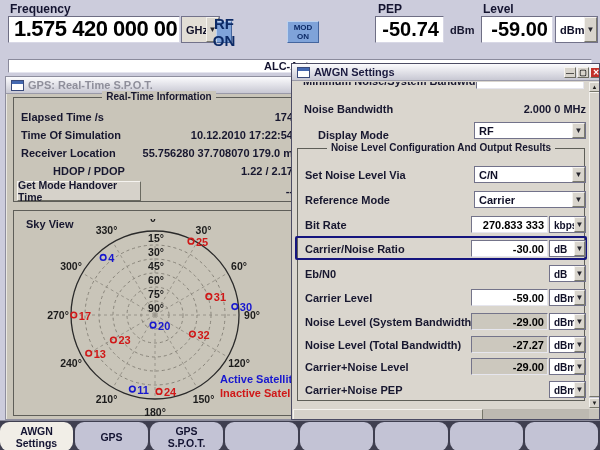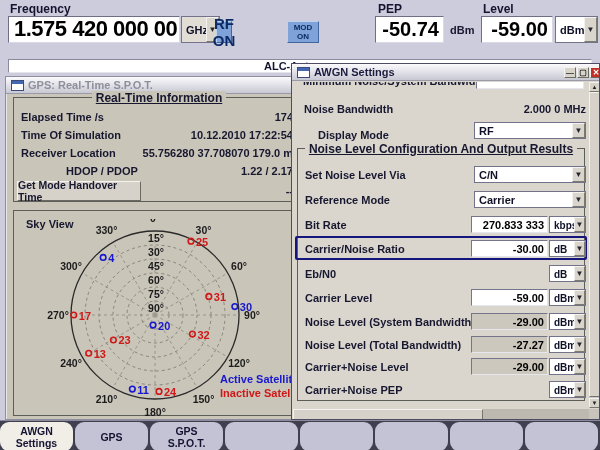--- a/index.html
+++ b/index.html
@@ -25,21 +25,21 @@
 
   
   .ifield { position:absolute; background:#fff; border:1px solid; border-color:#74748a #e6e6ee #e6e6ee #74748a;
             font-size:11px; font-weight:bold; color:#000; text-align:right; padding:1px 3px 0 0; height:17px; line-height:14px; }
   .ifield.ro { background:#ccc8be; }
 
   .pushbtn { position:absolute; background:#d6d2ca; border:1px solid; border-color:#f6f4f0 #6a6a60 #6a6a60 #f6f4f0;
              font-size:10.5px; font-weight:bold; color:#17172f; display:flex; align-items:center; justify-content:center; }
 
   .groupbox { position:absolute; border:1px solid #5e5e58; }
-  .legend { position:absolute; top:-7px; width:100%; text-align:center; font-size:12px; font-weight:bold; color:#17172f;text-decoration:underline; }
+  .legend { position:absolute; top:-7px; width:100%; text-align:center; font-size:10px; font-weight:bold; color:#17172f; }
   .legend span { padding:0 4px; }
 
   
   #gps-window { position:absolute; left:5px; top:76px; width:305px; height:344px; background:#c9c5b9;
                 border:1px solid #8e8e9e; box-shadow: inset 1px 1px 0 #e9e7e1; z-index:1; }
   #awgn-dialog { position:absolute; left:291px; top:63px; width:309px; height:357px; background:#dad6ce;
                  border:1px solid #4c4c64; z-index:2; overflow:hidden; }
   .titlebar { position:absolute; left:0; top:0; right:0; height:17px;
               background:linear-gradient(#fbfbfd,#c8c8d3); border-bottom:1px solid #9a9aa8; }
   .titlebar .t { position:absolute; left:22px; top:2px; font-size:11px; font-weight:bold; }
@@ -116,21 +116,21 @@
     <span class="win-ico"></span>
     <span class="t" style="color:#8f8f9b;">GPS: Real-Time S.P.O.T.</span>
   </div>
 
   <div class="groupbox" style="left:7px; top:20px; width:292px; height:105px;">
     <div class="legend"><span style="background:#c9c5b9;">Real-Time Information</span></div>
   </div>
   <span class="lbl" style="left:15px; top:34px;">Elapsed Time /s</span>
   <span class="lbl" style="left:15px; top:52px;">Time Of Simulation</span>
   <span class="lbl" style="left:15px; top:70px;">Receiver Location</span>
-  <span class="lbl" style="left:24px; top:88px;padding-left:36px;">HDOP / PDOP</span>
+  <span class="lbl" style="left:11px; top:88px;padding-left:36px;">HDOP / PDOP</span>
   <span class="lbl" style="right:16px; top:34px;">174</span>
   <span class="lbl" style="right:16px; top:52px;">10.12.2010 17:22:54</span>
   <span class="lbl" style="right:16px; top:70px;">55.756280 37.708070 179.0 m</span>
   <span class="lbl" style="right:16px; top:88px;">1.22 / 2.17</span>
   <div class="pushbtn" style="left:11px; top:104px; width:124px; height:20px;">Get Mode Handover Time</div>
   <span class="lbl" style="right:16px; top:108px;">--</span>
 
   <div class="groupbox" style="left:7px; top:133px; width:292px; height:206px;"></div>
   <span class="lbl" style="left:20px; top:141px;">Sky View</span>
   <svg id="sky-svg" viewBox="0 0 246 198" font-family="&quot;Liberation Sans&quot;, sans-serif">

